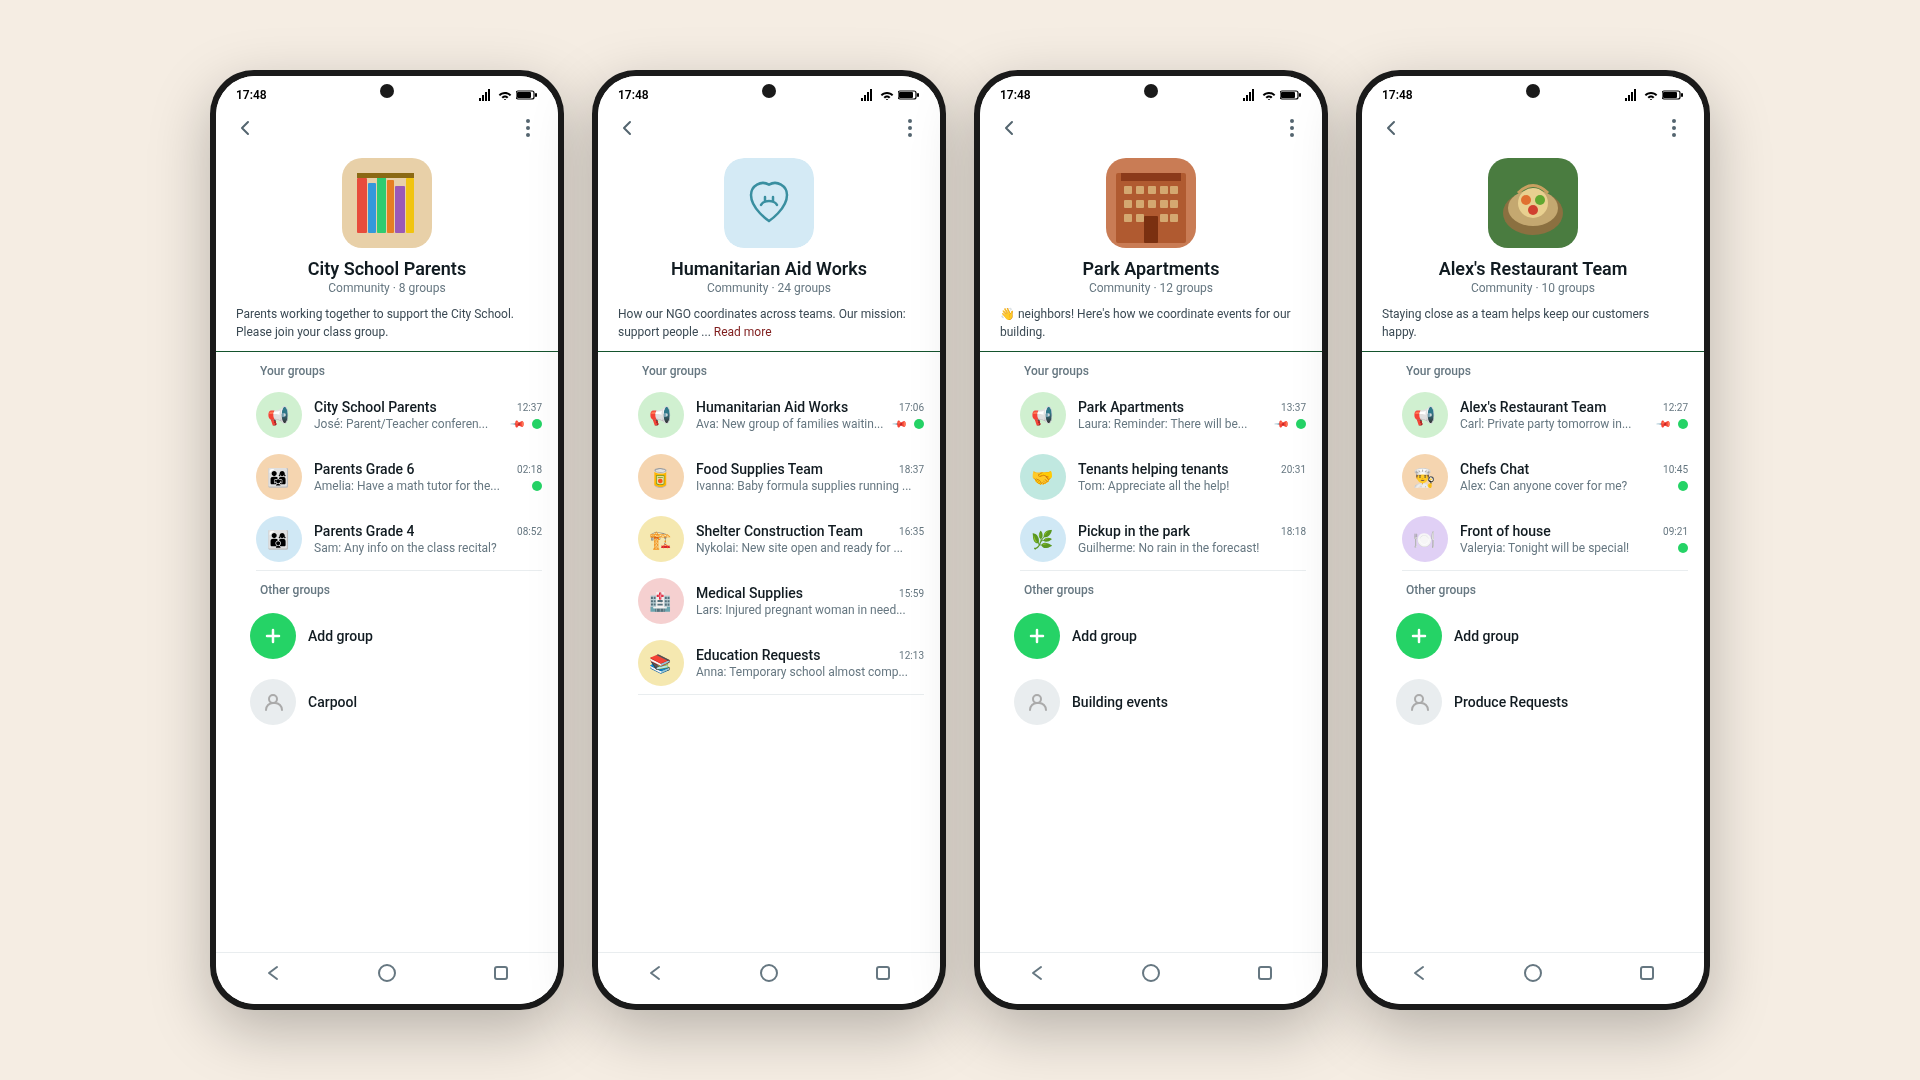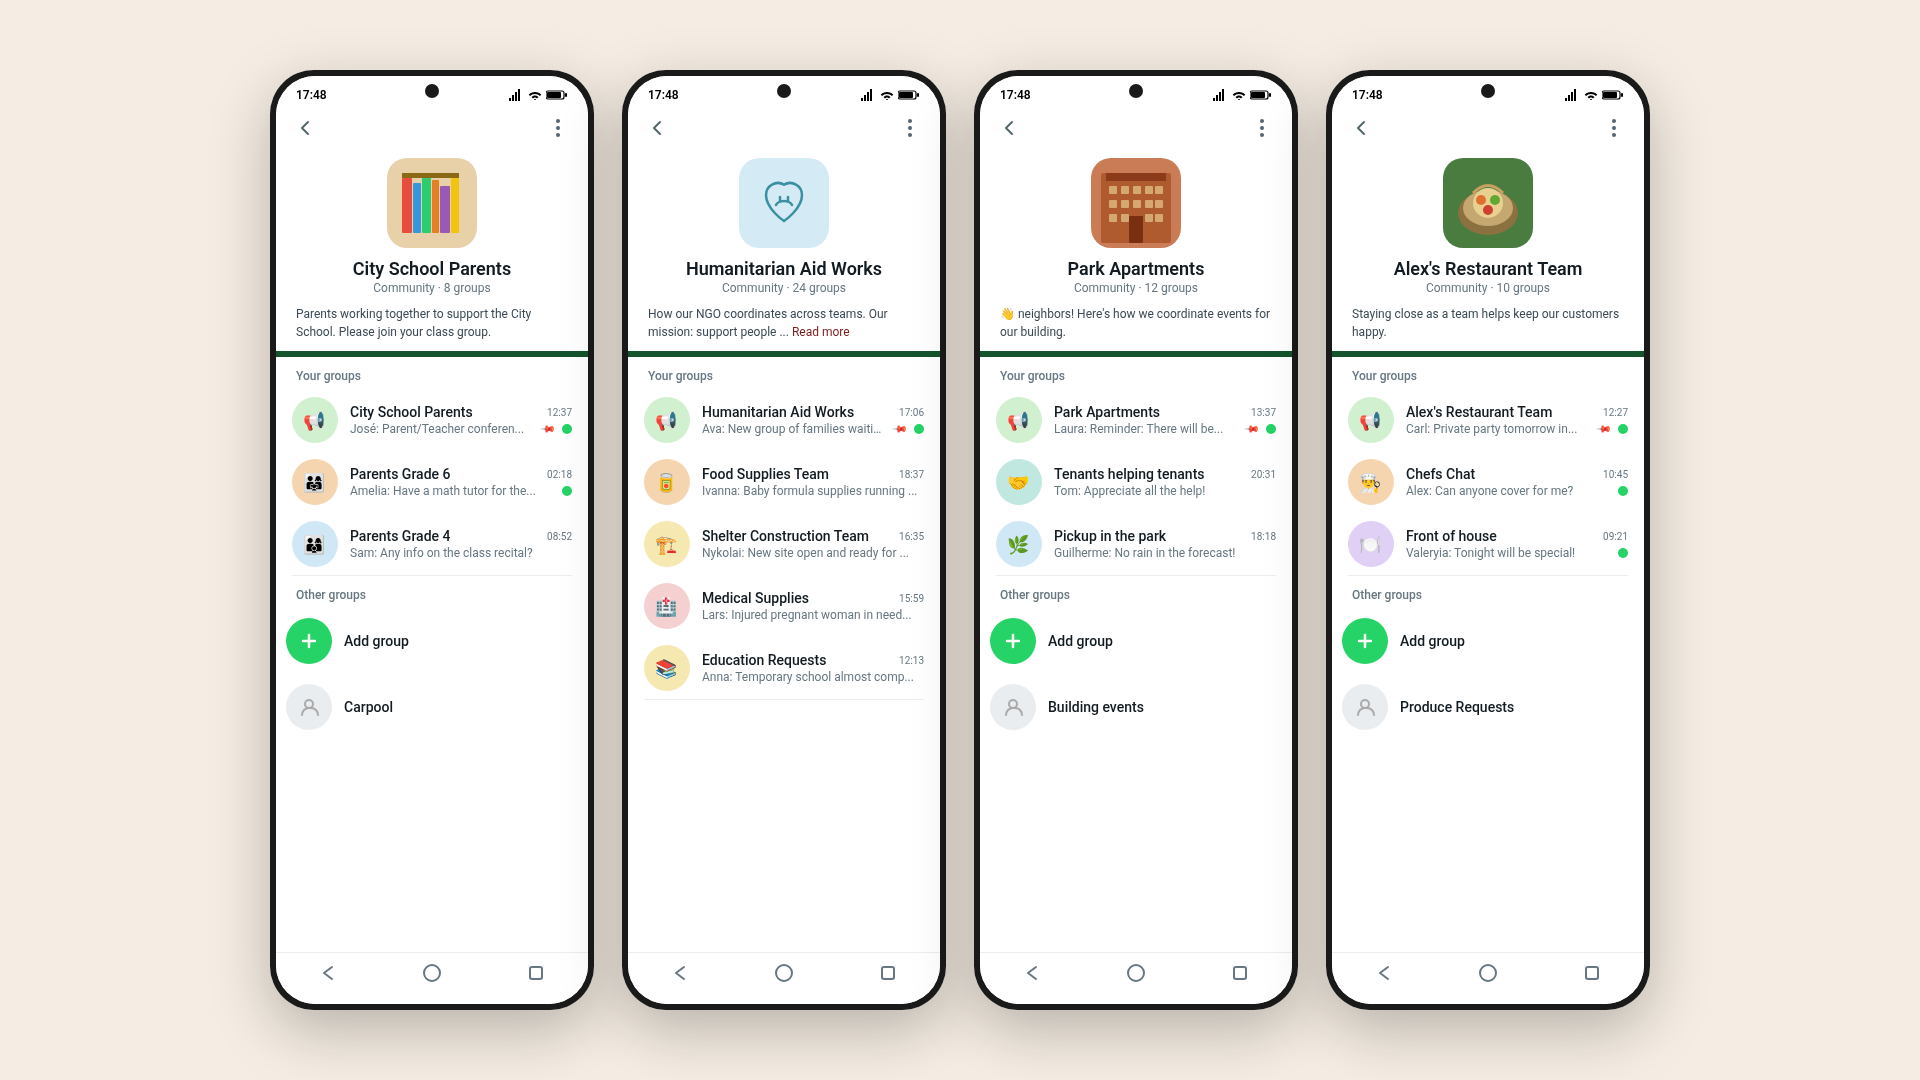--- a/index.html
+++ b/index.html
@@ -9,21 +9,21 @@
       background-color: #f5ede3;
       display: flex;
       align-items: center;
       justify-content: center;
       gap: 28px;
       font-family: -apple-system, BlinkMacSystemFont, 'Segoe UI', Roboto, sans-serif;
       overflow: hidden;
     }
 
     .phone {
-      width: 324px;
+      width: 354px;
       height: 940px;
       background: #1a1a1a;
       border-radius: 44px;
       padding: 6px;
       box-shadow: 0 20px 60px rgba(0,0,0,0.25);
       position: relative;
     }
 
     .phone-inner {
       width: 100%;
@@ -114,32 +114,33 @@
       margin-top: 2px;
       margin-bottom: 10px;
       flex-shrink: 0;
     }
 
     .community-desc {
       font-size: 12px;
       color: #3b4a54;
       padding: 0 20px 10px;
       line-height: 1.5;
-      border-bottom: 6px solid #14532d;
+      border-bottom: 1px solid #14532d;
       flex-shrink: 0;
     }
 
     .read-more {
       color: #7f1d1d;
     }
 
     .scroll-area {
       flex: 1;
       overflow-y: auto;
       overflow-x: hidden;
+      margin-left: 24px;
     }
 
     .scroll-area::-webkit-scrollbar { display: none; }
 
     .section-label {
       font-size: 12px;
       color: #667781;
       padding: 12px 20px 6px;
       font-weight: 500;
     }

